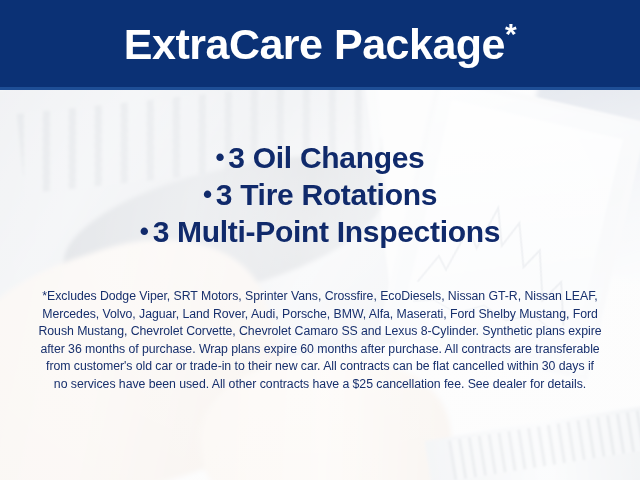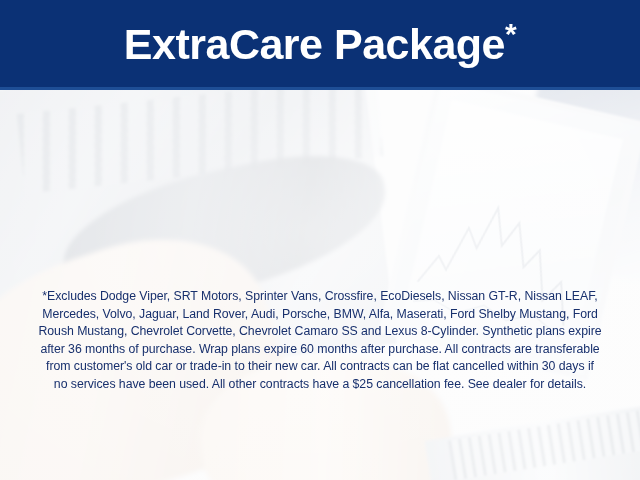--- a/index.html
+++ b/index.html
@@ -238,16 +238,27 @@
     <div class="photo-wash"></div>
     <div class="photo-wash2"></div>
   </div>
 
   <div class="banner">
     <div class="banner-title">
       <span>ExtraCare Package</span><span class="star">*</span>
     </div>
   </div>
 
+  <div class="bullets">
+    <div class="bullet-line">
+      <span class="dot">•</span><span>3 Oil Changes</span>
+    </div>
+    <div class="bullet-line">
+      <span class="dot">•</span><span>3 Tire Rotations</span>
+    </div>
+    <div class="bullet-line">
+      <span class="dot">•</span><span>3 Multi-Point Inspections</span>
+    </div>
+  </div>
 
   <div class="disclaimer">*Excludes Dodge Viper, SRT Motors, Sprinter Vans, Crossfire, EcoDiesels, Nissan GT-R, Nissan LEAF, Mercedes, Volvo, Jaguar, Land Rover, Audi, Porsche, BMW, Alfa, Maserati, Ford Shelby Mustang, Ford Roush Mustang, Chevrolet Corvette, Chevrolet Camaro SS and Lexus 8-Cylinder. Synthetic plans expire after 36 months of purchase. Wrap plans expire 60 months after purchase. All contracts are transferable from customer's old car or trade-in to their new car. All contracts can be flat cancelled within 30 days if no services have been used. All other contracts have a $25 cancellation fee. See dealer for details.</div>
 
 </div>
 
 </body></html>

